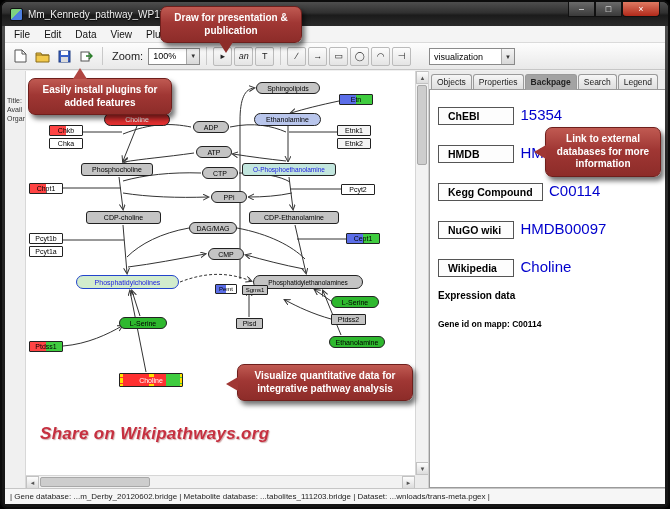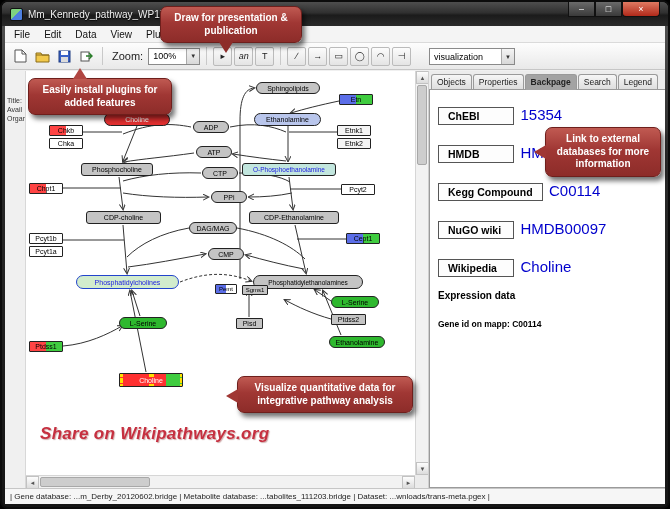--- a/index.html
+++ b/index.html
@@ -333,20 +333,20 @@
   <div class="callout" style="left:28px; top:78px; width:144px;">
     <span>Easily install plugins for added features</span>
     <span class="pt pt-up" style="left:44px;"></span>
   </div>
 
   <div class="callout" style="left:545px; top:127px; width:116px;">
     <span>Link  to external databases  for more information</span>
     <span class="pt pt-left" style="top:17px;"></span>
   </div>
 
-  <div class="callout" style="left:237px; top:376px; width:176px;">
+  <div class="callout" style="left:237px; top:364px; width:176px;">
     <span>Visualize quantitative data  for integrative pathway analysis</span>
     <span class="pt pt-left" style="top:12px;"></span>
   </div>
 
   <div class="share-text">Share on Wikipathways.org</div>
 
 </div>
 
 </body></html>

